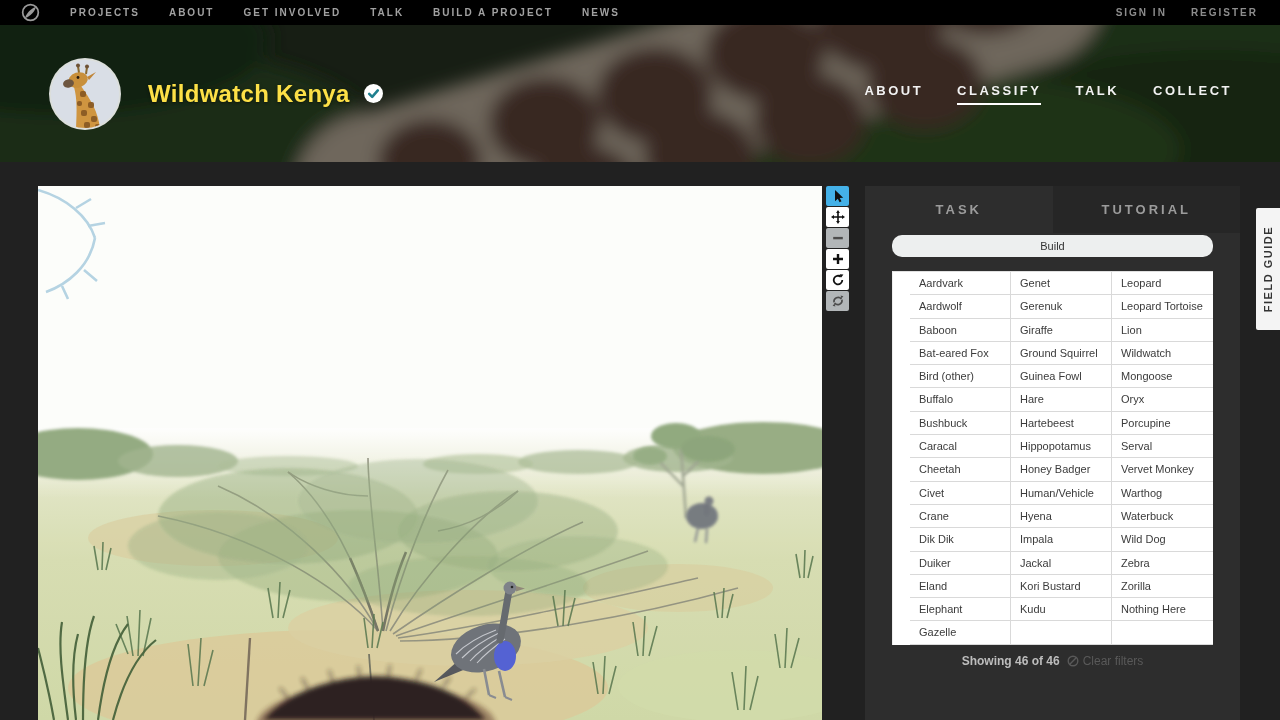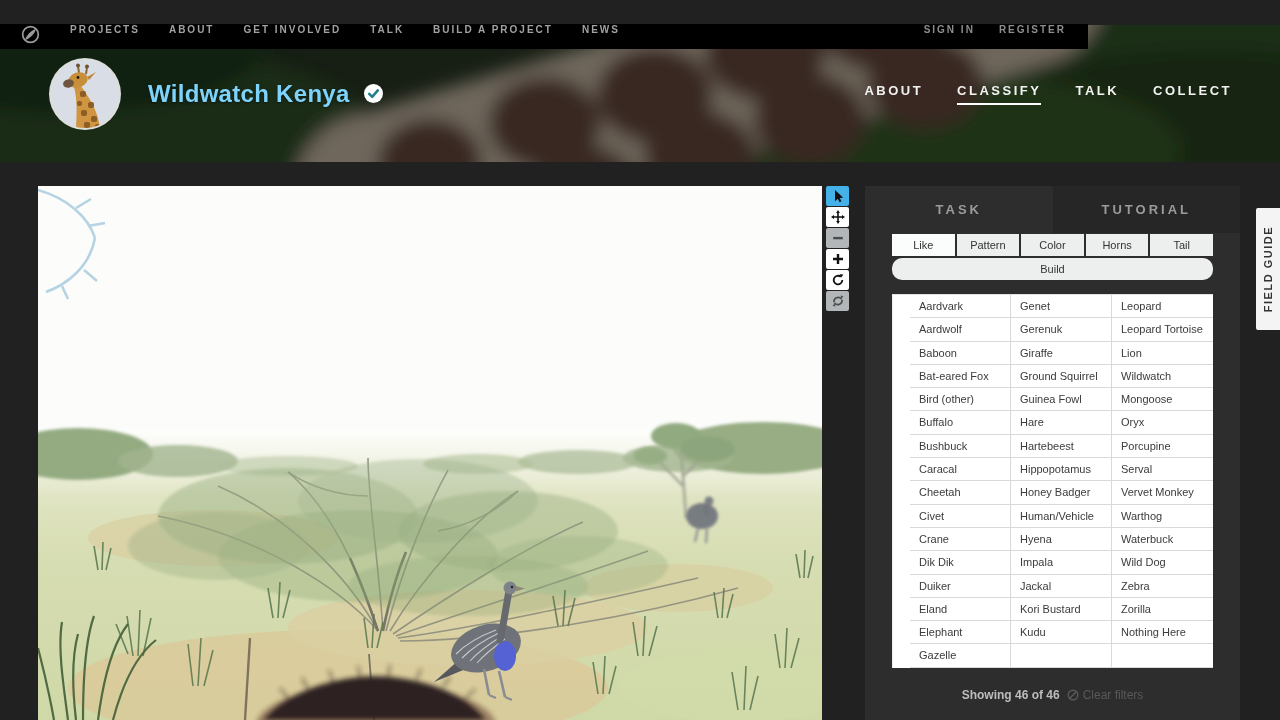--- a/index.html
+++ b/index.html
@@ -1,36 +1,36 @@
 <!DOCTYPE html>
 <html><head>
 <meta charset="utf-8">
 <style>
   * { box-sizing: border-box; margin: 0; padding: 0; }
   html,body { width:1280px; height:720px; overflow:hidden; background:#212121;
     font-family:"Liberation Sans", sans-serif; }
 
   
-  .topbar { position:absolute; top:0; left:0; width:1088px; height:25px; background:#000;
-    display:flex; align-items:flex-start; z-index:30;margin-top:24px; }
+  .topbar { position:absolute; top:0; left:0; width:1280px; height:25px; background:#000;
+    display:flex; align-items:center; z-index:30; }
   .logo { margin-left:20px; display:flex; align-items:center; }
   .topnav-link { color:#a1a1a1; font-size:10px; font-weight:bold; letter-spacing:2px;
     margin-left:29px; cursor:pointer; white-space:nowrap; }
   .topbar-spacer { flex:1; }
   .auth-link { color:#8d8d8d; font-size:10px; font-weight:bold; letter-spacing:2px;
     margin-right:24px; cursor:pointer; }
 
   
   .header { position:absolute; top:25px; left:0; width:1280px; height:137px; overflow:hidden; }
   .header-bg { position:absolute; top:0; left:0; }
   .header-content { position:absolute; top:0; left:0; width:100%; height:100%;
     display:flex; align-items:center; }
   .avatar { width:68px; height:68px; border-radius:50%; margin-left:51px; overflow:hidden;
     box-shadow:0 0 0 2px rgba(255,255,255,0.85); background:#dadfe6; flex:0 0 auto; }
-  .project-title { color:#7dd3fc; font-size:24px; font-weight:bold; margin-left:29px;
+  .project-title { color:#fde047; font-size:24px; font-weight:bold; margin-left:29px;
     letter-spacing:0.3px; text-shadow:0 1px 3px rgba(0,0,0,0.5); white-space:nowrap;text-align:center; }
   .verified { margin-left:14px; display:flex; }
   .header-nav { margin-left:auto; margin-right:48px; display:flex; gap:34px; align-items:center; }
   .header-nav-link { color:#f2f2f2; font-size:13px; font-weight:bold; letter-spacing:2.5px;
     padding-bottom:5px; border-bottom:2px solid transparent; cursor:pointer; white-space:nowrap; }
   .header-nav-link.active { border-bottom-color:#fff; }
 
   
   .main { position:absolute; top:162px; left:0; width:1280px; height:588px; background:#212121; }
 
@@ -60,21 +60,21 @@
   .fbtn-build { margin-top:2px; height:22px; background:#edefef; color:#333; font-size:11px;
     display:flex; align-items:center; justify-content:center; cursor:pointer;border-radius:10px; }
   .species-grid { margin:14px 27px 0; display:grid; grid-template-columns:1fr 1fr 1fr;
     background:#fff; border-top:1px solid #e0e0e0; border-left:1px solid #eee;padding-left:17px; }
   .cell { height:23.3px; line-height:23.3px; padding-left:9px; font-size:11px; color:#3b3b3b;
     background:#fff; border-bottom:1px solid #d9d9d9; border-right:1px solid #d9d9d9;
     white-space:nowrap; overflow:hidden; cursor:pointer; }
   .cell:nth-child(3n) { border-right:none; }
   .cell.empty { cursor:default; }
   .panel-footer { display:flex; align-items:center; justify-content:center; gap:7px;
-    margin-top:20px; font-size:12px; }
+    margin-top:9px; font-size:12px; }
   .showing { color:#bdbdbd; font-weight:bold; }
   .clear-filters { color:#595959; display:flex; align-items:center; gap:4px; cursor:pointer; }
 
   
   .field-guide { position:absolute; right:0; top:46px; width:24px; height:122px; background:#f4f4f4;
     border-radius:2px 0 0 2px; display:flex; align-items:center; justify-content:center; cursor:pointer; }
   .field-guide span { writing-mode:vertical-rl; transform:rotate(180deg); font-size:11px;
     font-weight:bold; letter-spacing:1.5px; color:#333; white-space:nowrap; }
 </style>
 </head>
@@ -356,27 +356,20 @@
       </svg>
     </div>
   </div>
 
   <div class="panel">
     <div class="tabs">
       <div class="tab">TASK</div>
       <div class="tab inactive">TUTORIAL</div>
     </div>
     <div class="filters">
-      <div class="filter-row">
-        <div class="fbtn active">Like</div>
-        <div class="fbtn">Pattern</div>
-        <div class="fbtn">Color</div>
-        <div class="fbtn">Horns</div>
-        <div class="fbtn">Tail</div>
-      </div>
       <div class="fbtn-build">Build</div>
     </div>
 
     <div class="species-grid">
         <div class="cell">Aardvark</div>
         <div class="cell">Genet</div>
         <div class="cell">Leopard</div>
         <div class="cell">Aardwolf</div>
         <div class="cell">Gerenuk</div>
         <div class="cell">Leopard Tortoise</div>

